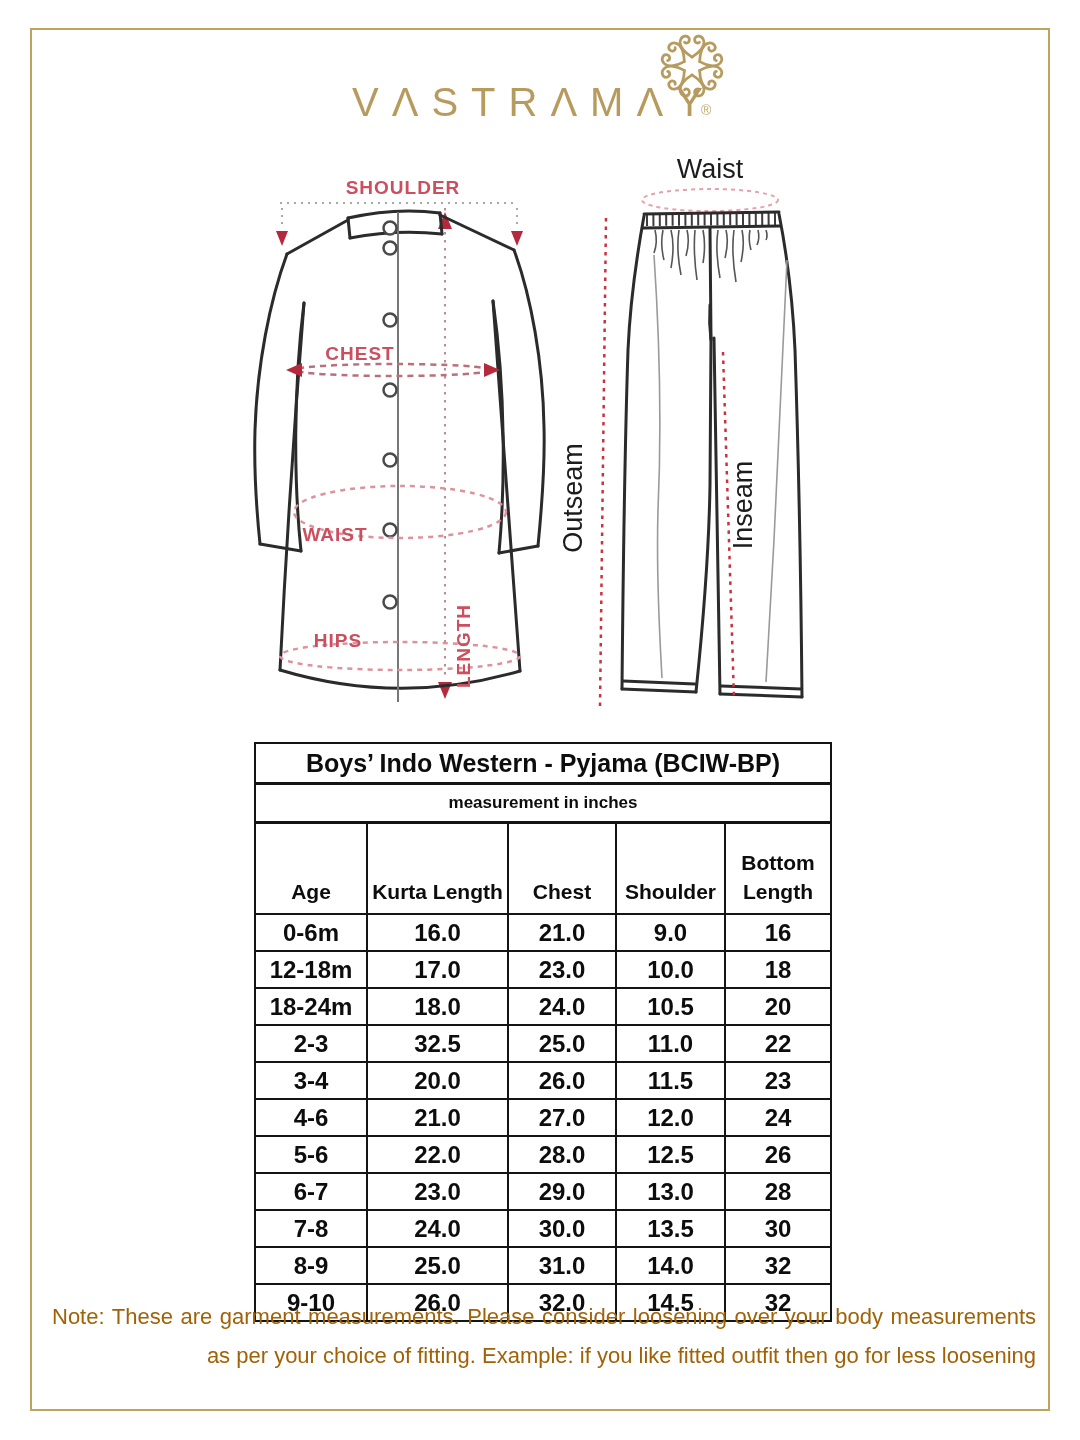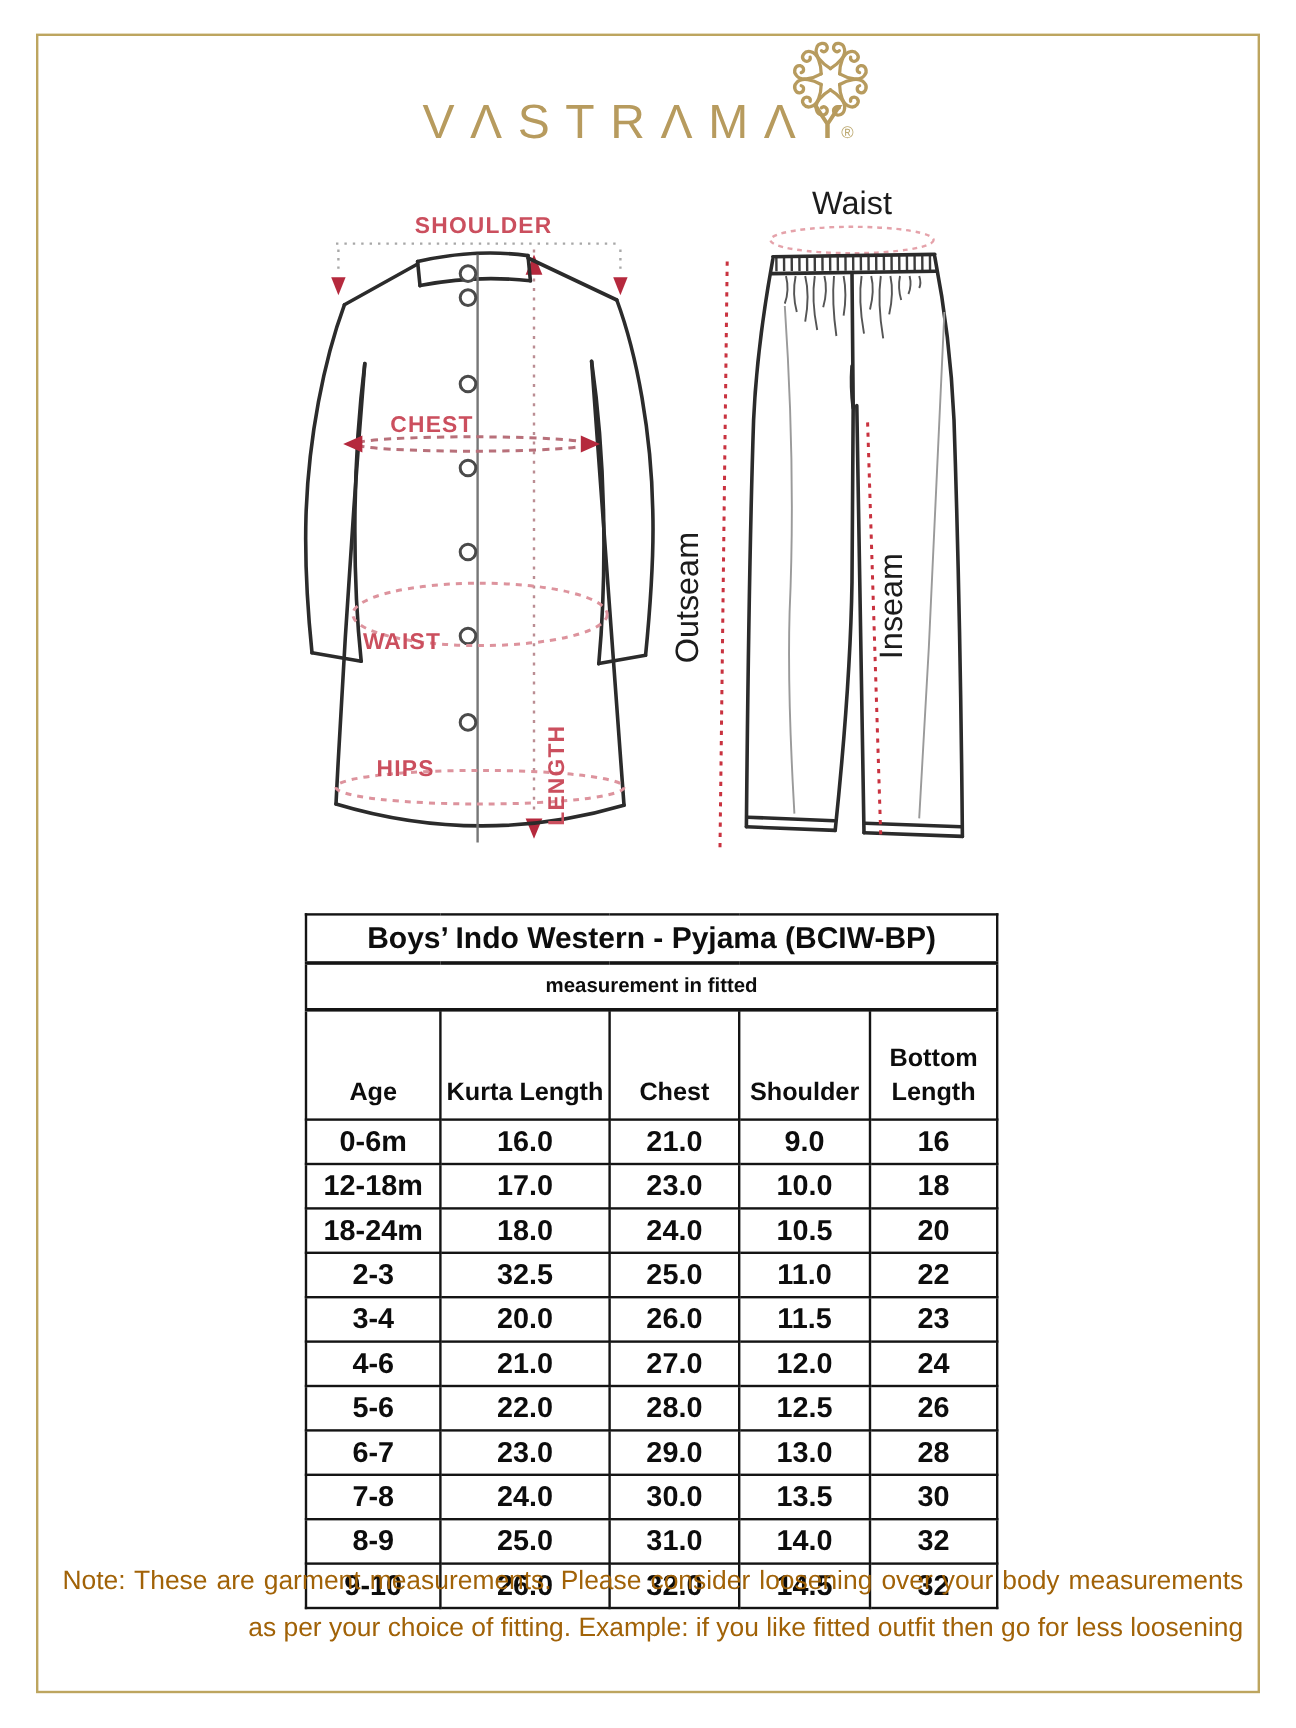--- a/index.html
+++ b/index.html
@@ -27,21 +27,21 @@
   .dash-chest{stroke:#b8707a;stroke-width:2.5;fill:none;stroke-dasharray:6 5;}
   .dot-len{stroke:#bb8d93;stroke-width:2;fill:none;stroke-dasharray:2.5 5.5;}
   .arrow{fill:#b5293d;stroke:none;}
   .btn{stroke:#4a4a4a;stroke-width:2.5;fill:#fff;}
   .red-label{font-family:"Liberation Sans",sans-serif;font-weight:bold;font-size:19px;
         fill:#cb4f5e;letter-spacing:1px;}
   .blk-label{font-family:"Liberation Sans",sans-serif;font-weight:500;font-size:27px;fill:#1c1c1c;}
 
   
   .size-table{position:absolute;left:254px;top:742px;width:576px;border-collapse:collapse;
-        table-layout:fixed;color:#0d0d0d;margin-top:19px;}
+        table-layout:fixed;color:#0d0d0d;}
   .size-table th,.size-table td{border:2px solid #141414;text-align:center;
         font-weight:bold;padding:0;}
   .size-table .title-cell{font-size:25px;height:38px;border-bottom-width:3px;}
   .size-table .sub-cell{font-size:17px;height:36px;border-bottom-width:3px;}
   .size-table .col-head{font-size:21px;height:78px;vertical-align:bottom;
         padding:4px 1px 7px 1px;line-height:1.35;}
   .size-table .nowrap{white-space:nowrap;}
   .size-table td{font-size:24px;height:35px;}
 
   
@@ -183,21 +183,21 @@
         <col style="width:141px">
         <col style="width:108px">
       <col style="width:109px">
         <col style="width:106px">
     </colgroup>
     <thead>
       <tr>
         <th class="title-cell" colspan="5">Boys’ Indo Western - Pyjama (BCIW-BP)</th>
       </tr>
       <tr>
-        <th class="sub-cell" colspan="5">measurement in fitted</th>
+        <th class="sub-cell" colspan="5">measurement in inches</th>
       </tr>
       <tr>
         <th class="col-head">Age</th>
         <th class="col-head nowrap">Kurta Length</th>
         <th class="col-head">Chest</th>
         <th class="col-head">Shoulder</th>
         <th class="col-head">Bottom Length</th>
       </tr>
     </thead>
     <tbody>

